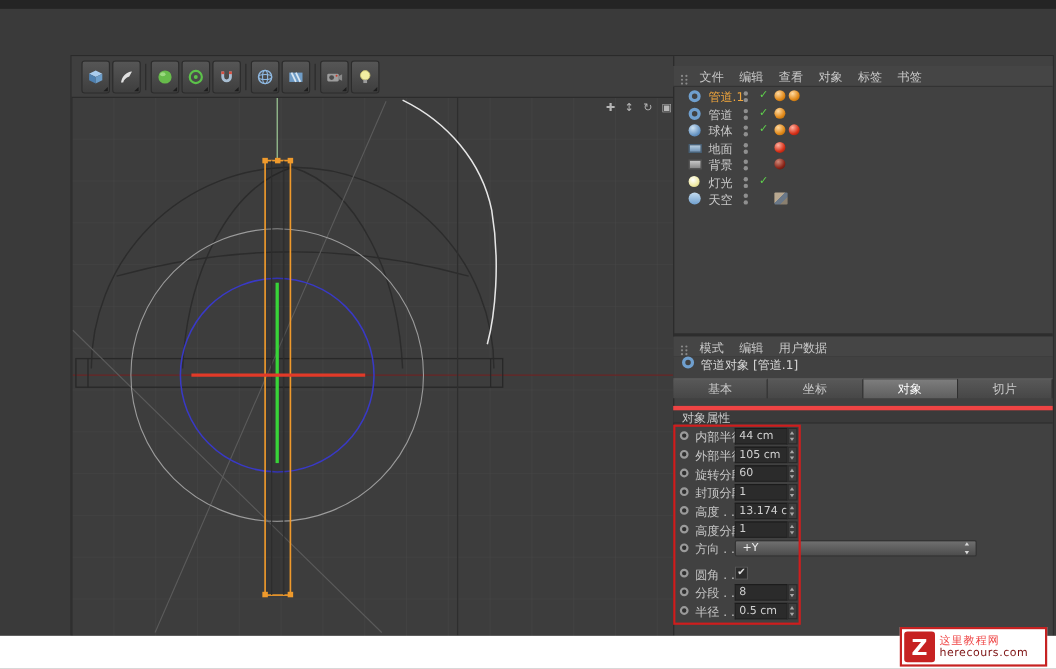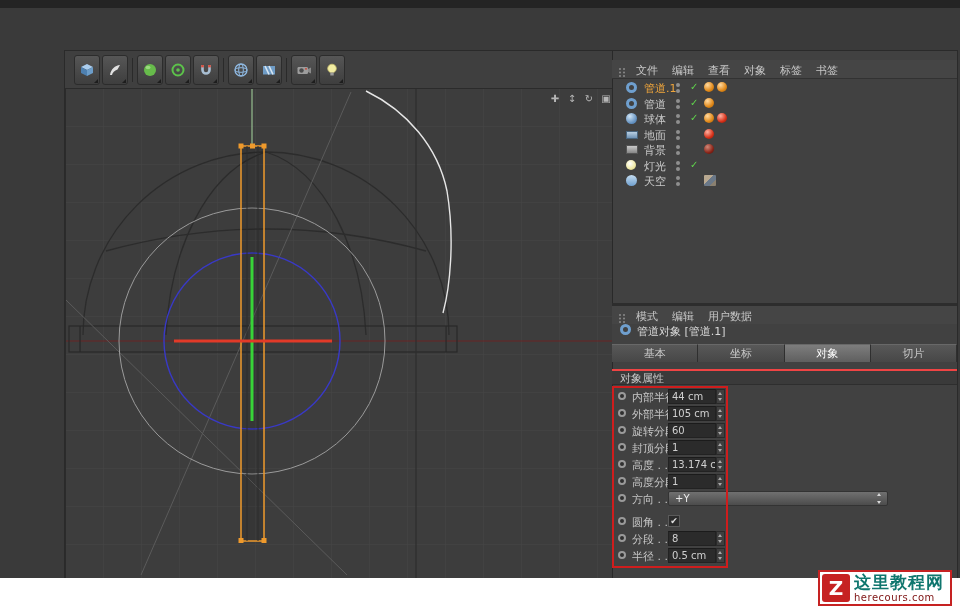--- a/index.html
+++ b/index.html
@@ -67,21 +67,21 @@
 
   
   .am-title{position:absolute;left:612px;top:324px;width:345px;height:20px;display:flex;align-items:flex-start;
             font-size:11px;color:#d8d8d8;background:#414141}
   .am-title .icon-tube{margin:0 6px 0 8px}
   .am-tabs{position:absolute;left:612px;top:344px;width:345px;height:18px;display:flex}
   .tab{flex:1;background:linear-gradient(#585858,#474747);border-right:1px solid #2f2f2f;border-top:1px solid #686868;
        color:#c9c9c9;font-size:11px;display:flex;align-items:center;justify-content:center;box-sizing:border-box}
   .tab.active{background:linear-gradient(#7d7d7d,#5f5f5f);color:#ffffff}
   .am-section{position:absolute;left:612px;top:369px;width:345px;height:16px;background:#3a3a3a;
-       border-top:2px solid #ef4444;border-bottom:1px solid #2e2e2e;color:#c9c9c9;font-size:11px;
+       border-top:4px solid #ef4444;border-bottom:1px solid #2e2e2e;color:#c9c9c9;font-size:11px;
        line-height:16px;padding-left:8px;box-sizing:border-box}
 
   .am-rows{position:absolute;left:612px;top:388px;width:345px}
   .attr-row{position:relative;height:17px}
   .attr-row.gap{margin-top:6px}
   .kf{position:absolute;left:6px;top:4px;width:8px;height:8px;border:2px solid #9a9a9a;border-radius:50%;
       box-sizing:border-box;background:#2f2f2f}
   .attr-label{position:absolute;left:20px;top:2px;font-size:11px;color:#c6c6c6;white-space:nowrap}
   .field{position:absolute;left:56px;top:1px;width:40px;height:13px;background:#2b2b2b;border:1px solid #222;
       border-top-color:#1b1b1b;color:#d0d0d0;font-size:10px;line-height:13px;padding:0 3px;white-space:nowrap;overflow:hidden}
@@ -103,21 +103,21 @@
 
   .red-box{position:absolute;left:612px;top:386px;width:116px;height:182px;border:2px solid #cf1d1d;
       box-sizing:border-box;z-index:6;pointer-events:none}
 
   
   .watermark{position:absolute;left:818px;top:570px;width:134px;height:36px;background:#ffffff;
       border:2px solid #c62222;display:flex;align-items:center;z-index:10;box-sizing:border-box}
   .wm-logo{width:28px;height:28px;margin:0 4px 0 2px;background:#c62222;color:#fff;border-radius:3px;
       font-weight:bold;font-size:20px;line-height:28px;text-align:center}
   .wm-text{display:flex;flex-direction:column;line-height:1.1}
-  .wm-name{color:#0f766e;font-weight:bold;font-size:17px;letter-spacing:1px}
+  .wm-name{color:#ef4444;font-weight:normal;font-size:10px;letter-spacing:1px}
   .wm-url{color:#7d1212;font-size:10px;letter-spacing:.5px}
 </style>
 </head>
 <body>
 
 <div class="top-band"></div>
 <div class="app"></div>
 
 <div class="toolbar">
   <div class="tool">

